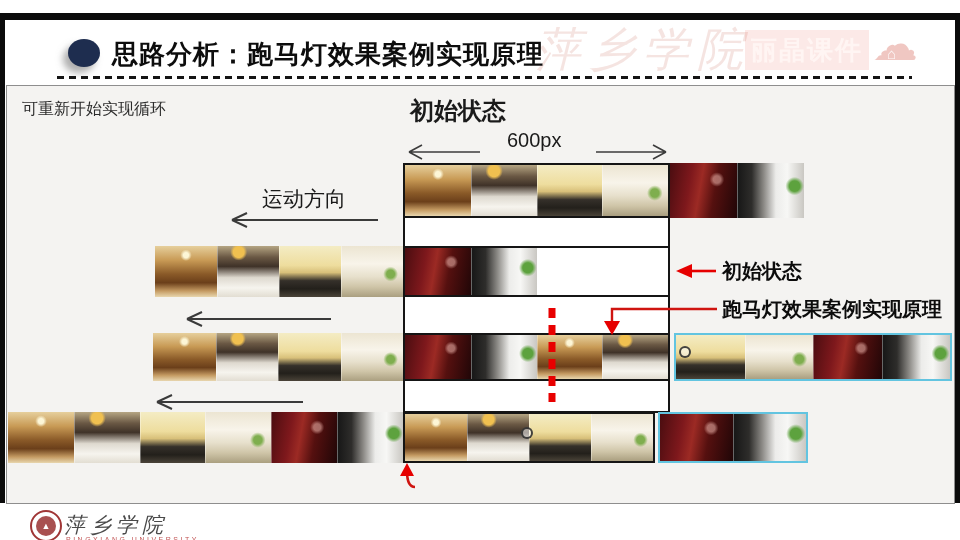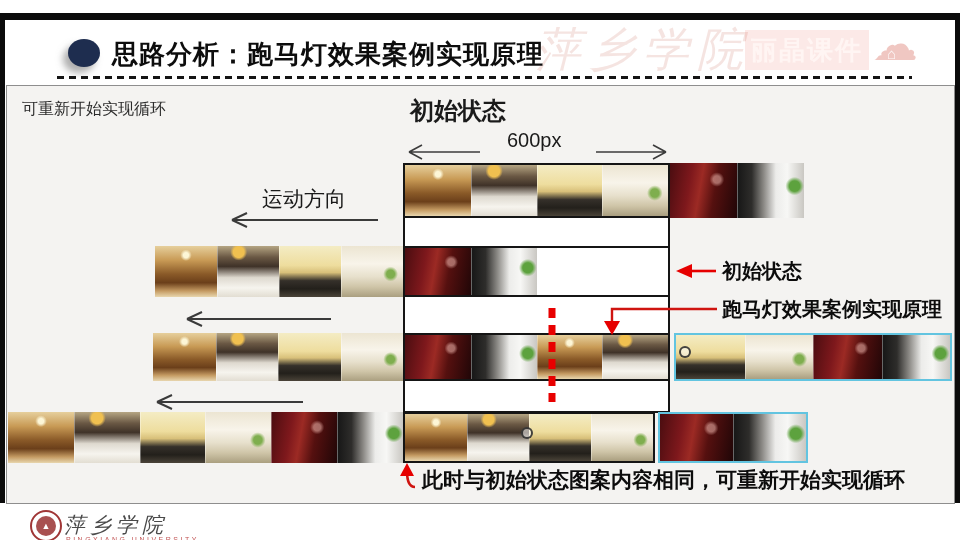--- a/index.html
+++ b/index.html
@@ -190,21 +190,20 @@
     </g>
     <line x1="552" y1="295" x2="552" y2="389" stroke="#e80000" stroke-width="7" stroke-dasharray="10 7"></line>
     <g>
       <path d="M415 474 Q407 474 407 458" stroke="#cf1410" stroke-width="2.6" fill="none"></path>
       <polygon points="407,450 400,463 414,463" fill="#e60000"></polygon>
     </g>
   </svg>
 
   <div id="blank-area-label" class="lbl red-note">初始状态</div>
   <div id="fill-label" class="lbl red-note">跑马灯效果案例实现原理</div>
-  <div id="loop-label" class="lbl red-note">此时与初始状态图案内容相同，可重新开始实现循环</div>
 
   <div id="footer-logo-emblem" class="abs">
     <span class="inner">▲</span>
   </div>
   <div id="footer-cn" class="abs">萍乡学院</div>
   <div id="footer-en" class="abs">PINGXIANG UNIVERSITY</div>
 
 </div>
 
 </body></html>

